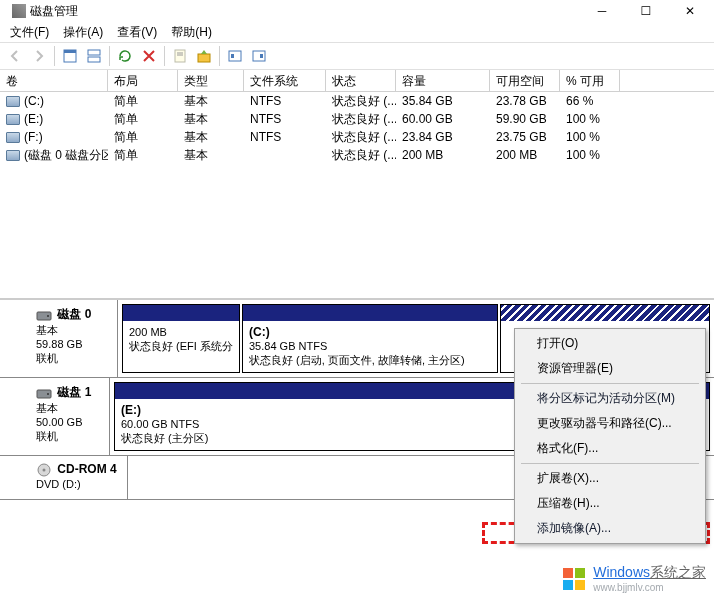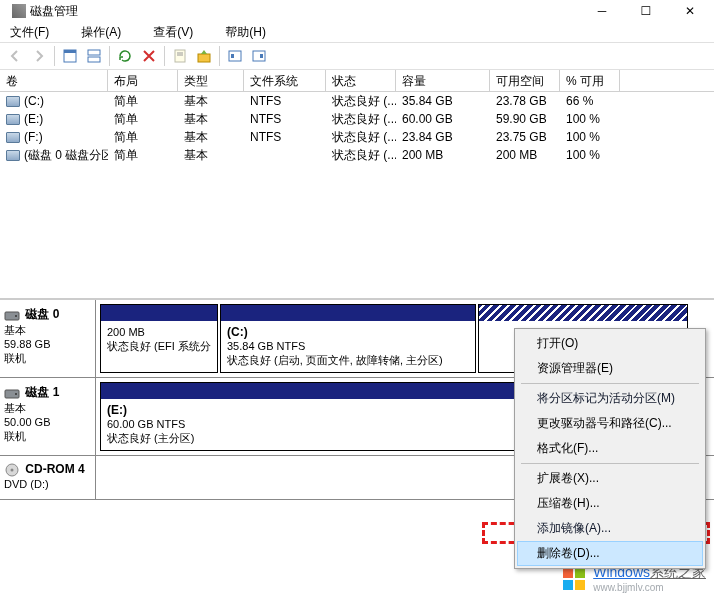--- a/index.html
+++ b/index.html
@@ -3,41 +3,41 @@
 <meta charset="utf-8">
 <style>
 * { box-sizing: border-box; margin: 0; padding: 0; font-family: "Microsoft YaHei", "Segoe UI", Tahoma, sans-serif; font-size: 12px; }
 body { width: 714px; height: 597px; background: #fff; position: relative; overflow: hidden; }
 
 .titlebar { height: 22px; display: flex; align-items: center; padding-left: 12px; }
 .titlebar .ticon { width: 14px; height: 14px; margin-right: 4px; background: linear-gradient(45deg,#666,#999); }
 .winbtns { position: absolute; right: 2px; top: 0; display: flex; }
 .winbtns div { width: 44px; height: 22px; display: flex; align-items: center; justify-content: center; color: #000; }
 
-.menubar { height: 20px; display: flex; align-items: center; padding-left: 4px; gap: 20px; }
+.menubar { height: 20px; display: flex; align-items: center; padding-left: 4px; gap: 2px; }
 .menubar span { padding: 2px 6px; }
 
 .toolbar { height: 28px; border-top:1px solid #e0e0e0; border-bottom: 1px solid #e0e0e0; display: flex; align-items: center; padding-left: 4px; gap: 2px; }
 .tbtn { width: 22px; height: 22px; display: flex; align-items: center; justify-content: center; border:1px solid transparent; }
 .tbtn svg { width:16px; height:16px; }
 .tsep { width:1px; height:20px; background:#d0d0d0; margin:0 2px; }
 
 .split-top { height: 228px; display:flex; flex-direction:column; }
 .headers { display:flex; background:#fff; border-bottom:1px solid #d0d0d0; height:22px; }
 .headers div { border-right:1px solid #d0d0d0; padding:3px 6px; font-size:12px; }
 .rows { flex:1; overflow:auto; }
 .row { display:flex; height:18px; align-items:center; }
 .row div { padding:1px 6px; font-size:12px; white-space:nowrap; overflow:hidden; }
 .volicon { width:14px; height:11px; background:linear-gradient(#c8d8e8,#8faac8); border:1px solid #5a7a9a; display:inline-block; margin-right:4px; vertical-align:middle; border-radius:1px; }
 
 .c-vol{width:108px;} .c-lay{width:70px;} .c-typ{width:66px;} .c-fs{width:82px;} .c-st{width:70px;} .c-cap{width:94px;} .c-free{width:70px;} .c-pct{width:60px;}
 
 .disk-area { border-top:2px solid #ccc; }
 .diskrow { display:flex; border-bottom:1px solid #888; min-height:78px; }
-.disklabel { width:96px; padding:6px 4px; border-right:1px solid #888; }
+.disklabel { width:96px; padding:6px 4px; border-right:1px solid #888;margin-left:32px; }
 .disklabel .dicon { width:16px; height:14px; display:inline-block; vertical-align:middle; margin-right:2px;}
 .disklabel b { font-weight:bold; }
 .disklabel div { font-size:11px; line-height:14px; }
 .partitions { flex:1; display:flex; padding:4px; gap:2px; position:relative; }
 .part { border:1px solid #000; display:flex; flex-direction:column; }
 .part .pbar { height:16px; background:#1a237e; }
 .part .plabel { padding:4px 6px; font-size:11px; line-height:14px; }
 .part.stripes .pbar { background: repeating-linear-gradient(-45deg, #1a237e 0, #1a237e 4px, #fff 4px, #fff 6px); }
 
 .ctxmenu { position:absolute; right:8px; top:328px; width:192px; background:#f0f0f0; border:1px solid #a0a0a0; box-shadow:2px 2px 4px rgba(0,0,0,.3); z-index:20; padding:2px; }
@@ -258,21 +258,20 @@
   <div class="mi">打开(O)</div>
   <div class="mi">资源管理器(E)</div>
   <div class="msep"></div>
   <div class="mi disabled">将分区标记为活动分区(M)</div>
   <div class="mi">更改驱动器号和路径(C)...</div>
   <div class="mi">格式化(F)...</div>
   <div class="msep"></div>
   <div class="mi">扩展卷(X)...</div>
   <div class="mi">压缩卷(H)...</div>
   <div class="mi disabled">添加镜像(A)...</div>
-  <div class="mi hl">删除卷(D)...</div>
 </div>
 
 <div class="redbox" style="right:4px; top:522px; width:228px; height:22px;"></div>
 
 <div class="watermark">
   <svg class="wlogo" viewBox="0 0 26 26">
     <rect x="2" y="2" width="10" height="10" fill="#f25022"></rect>
       <rect x="14" y="2" width="10" height="10" fill="#7fba00"></rect>
     <rect x="2" y="14" width="10" height="10" fill="#00a4ef"></rect>
       <rect x="14" y="14" width="10" height="10" fill="#ffb900"></rect>

